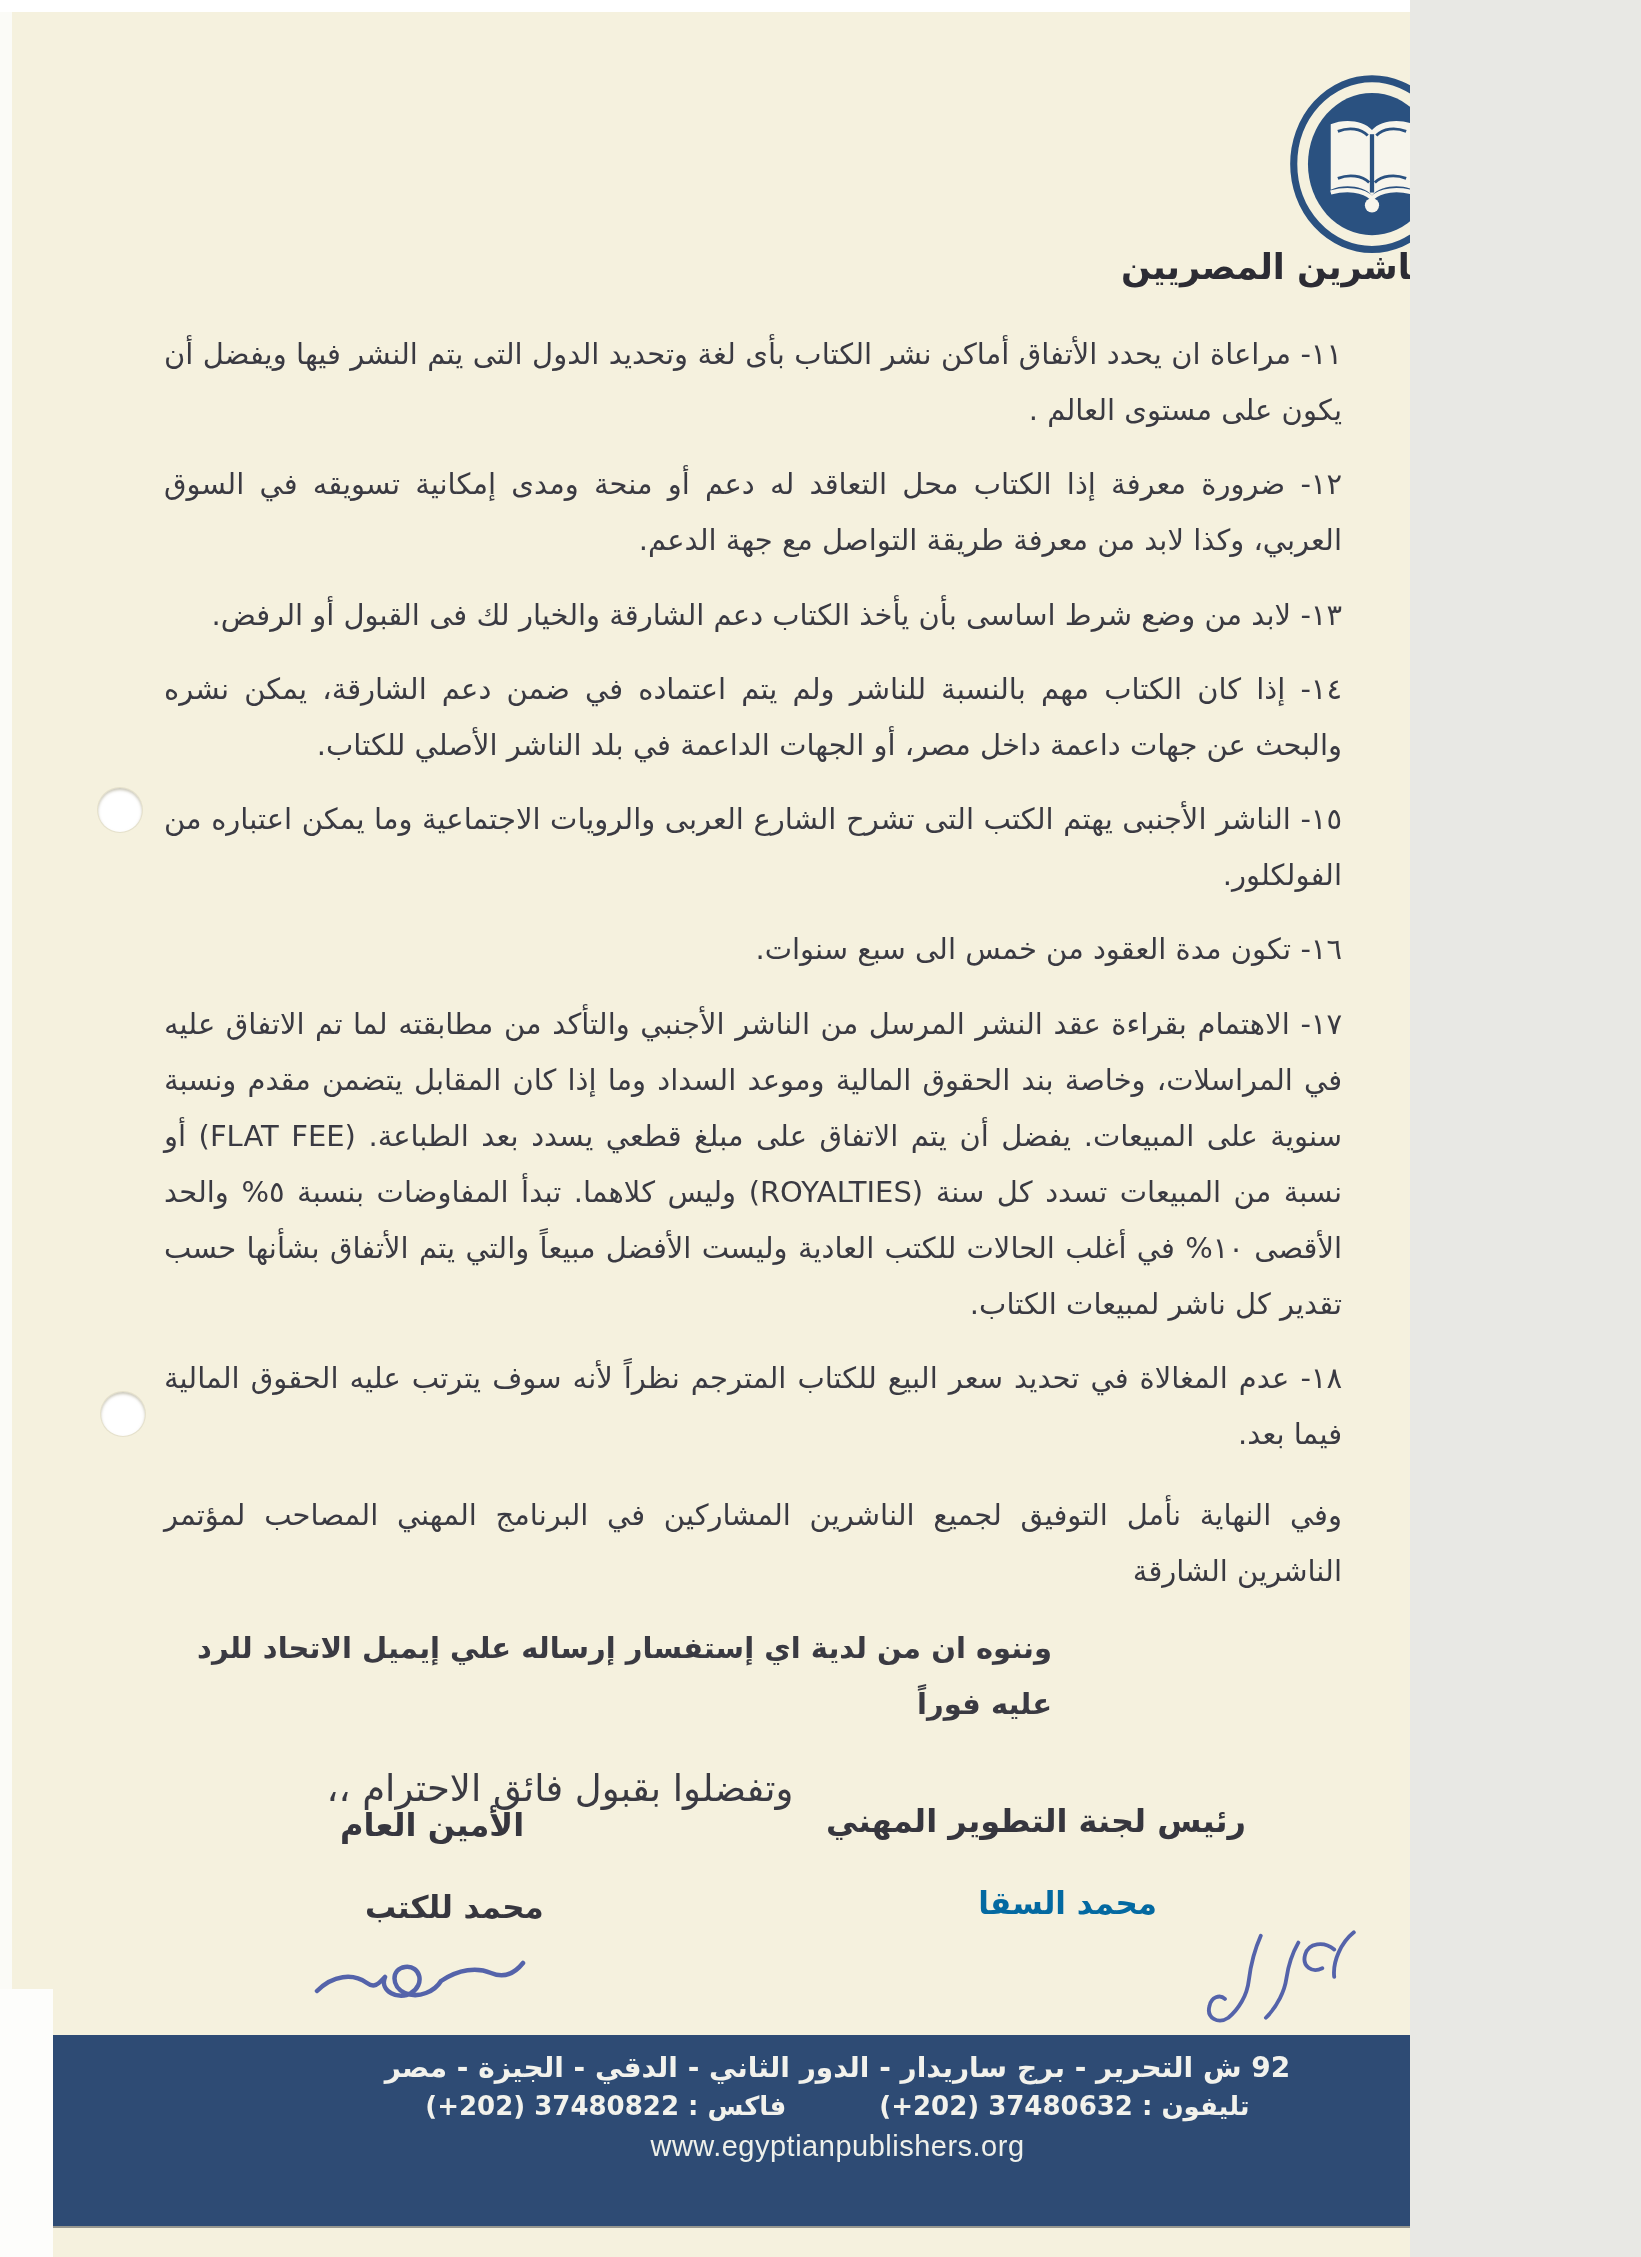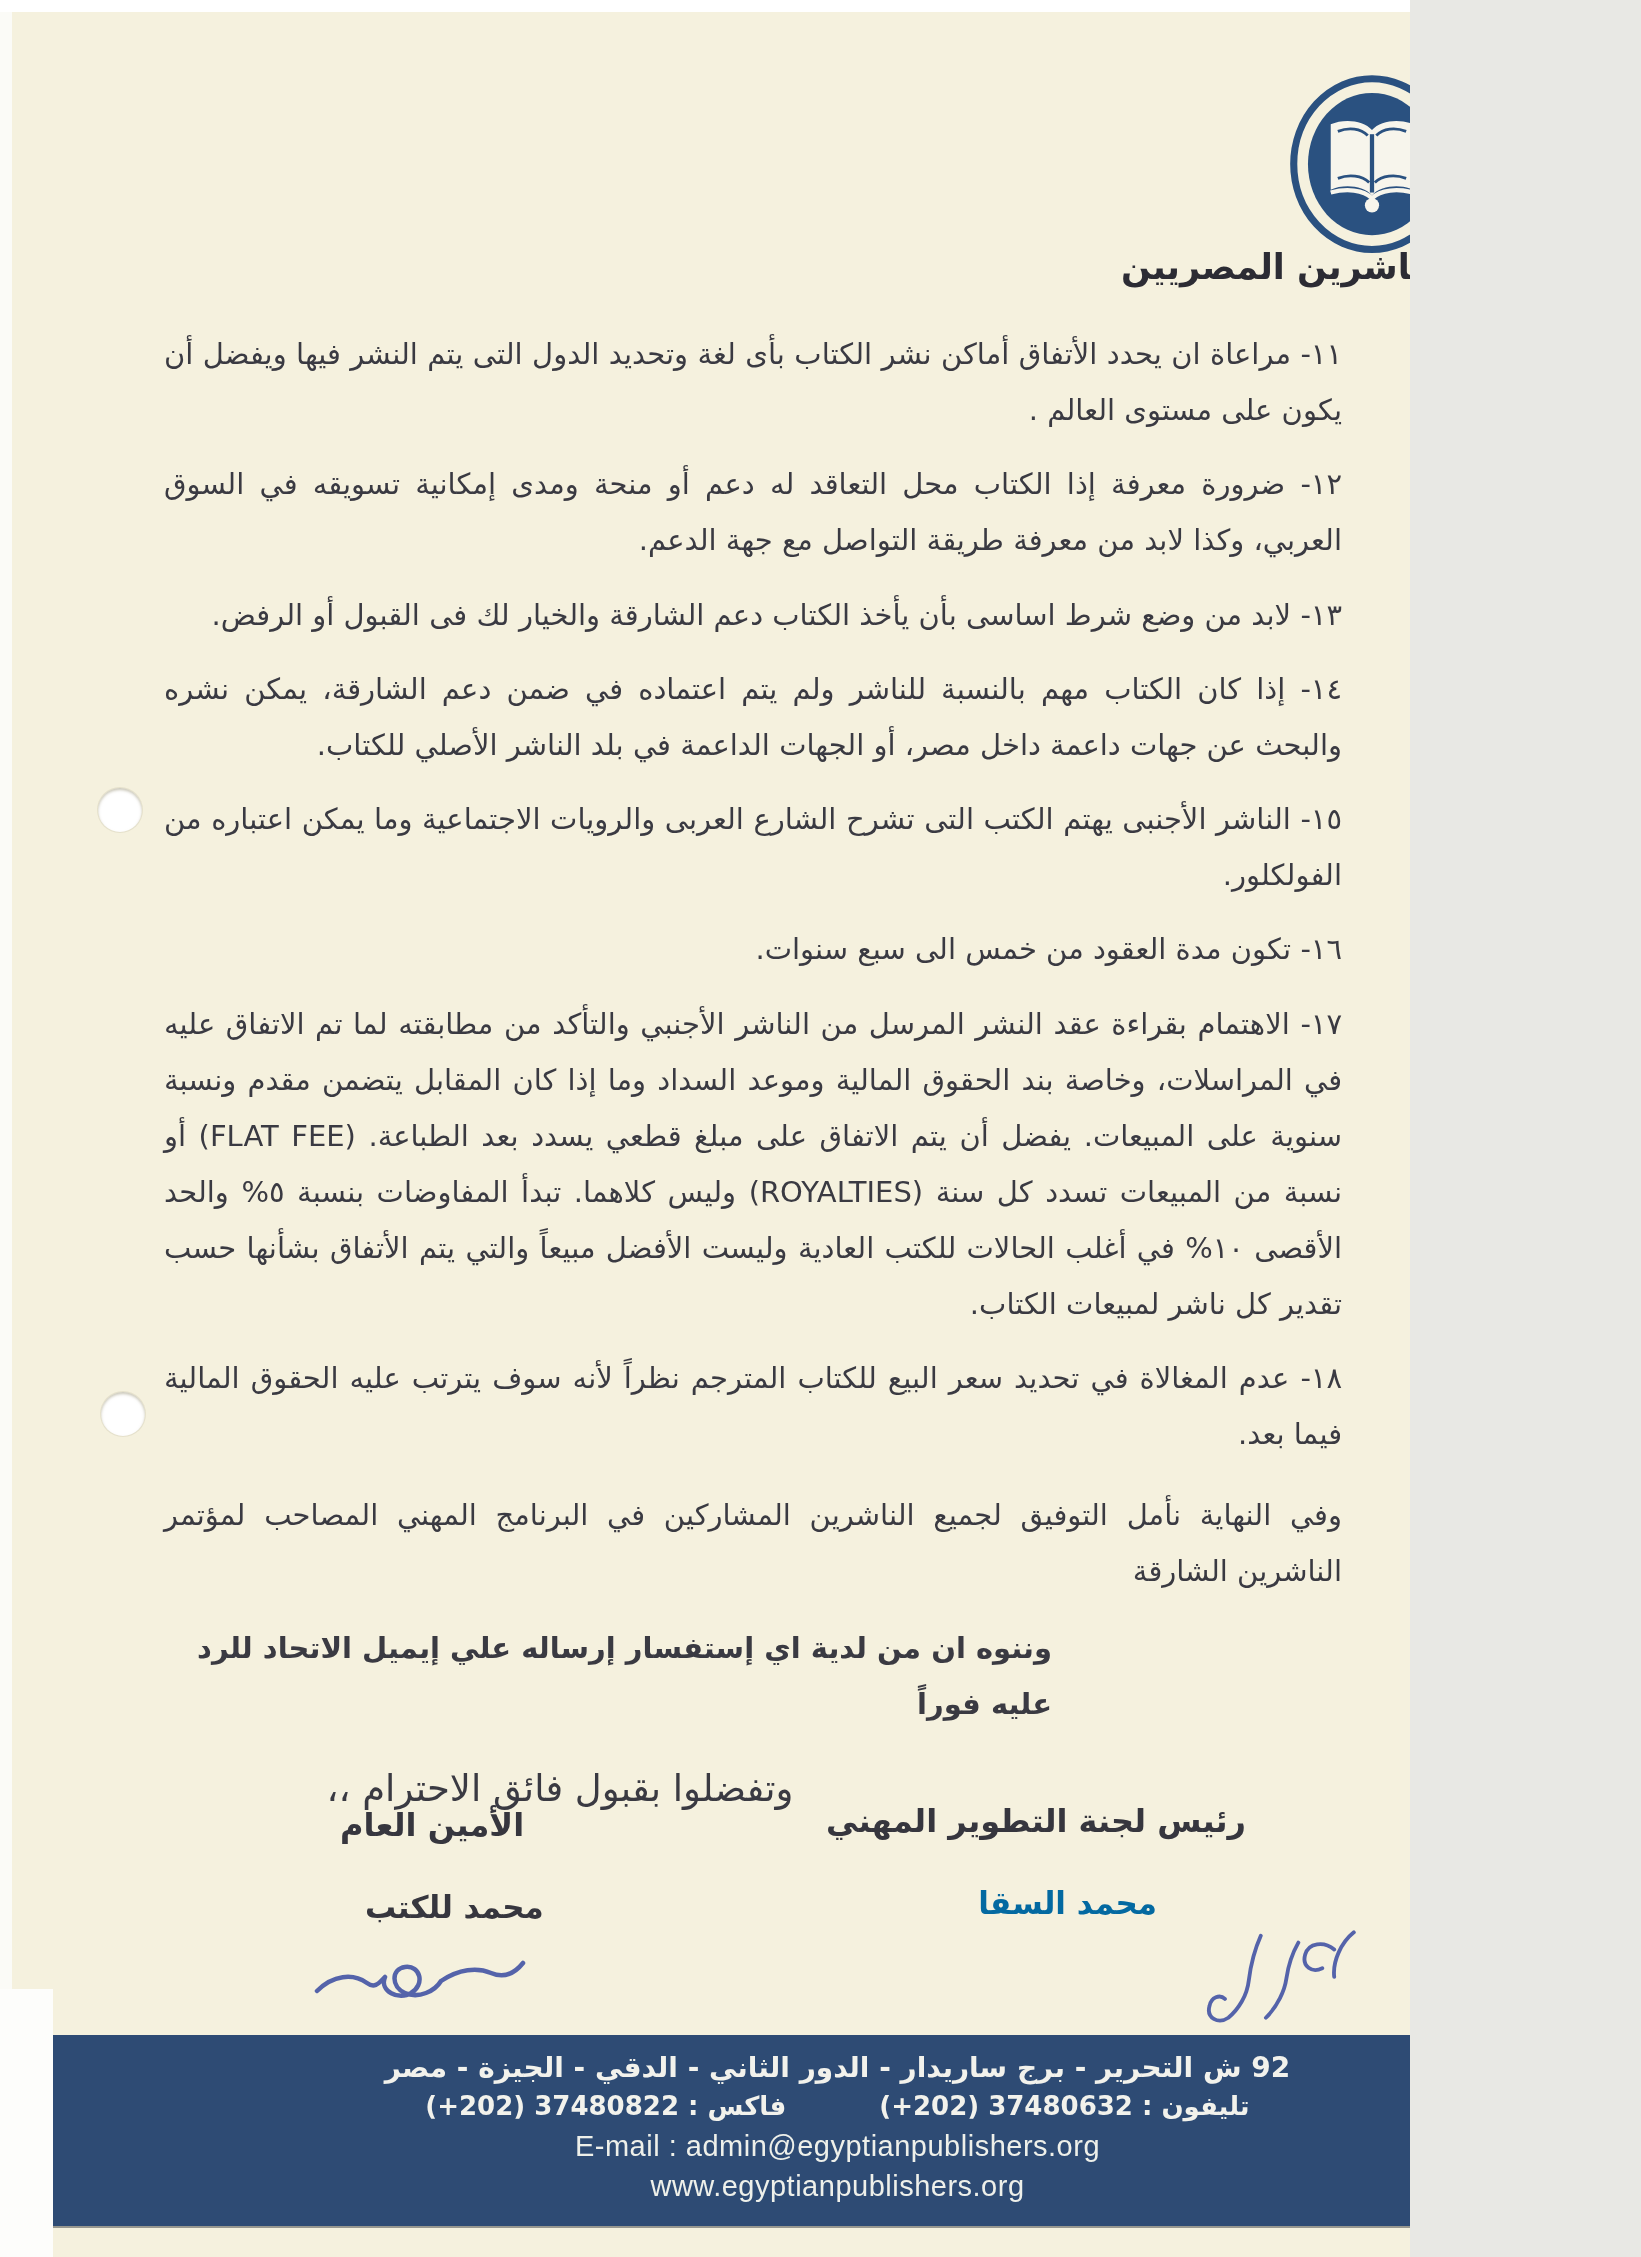--- a/index.html
+++ b/index.html
@@ -123,18 +123,17 @@
     <div class="footer-address">92 ش التحرير - برج ساريدار - الدور الثاني - الدقي - الجيزة - مصر</div>
     <div class="footer-phones">
       <span>تليفون :</span>
       <span dir="ltr">37480632</span>
       <span dir="ltr">(+202)</span>
       <span class="ff-gap"></span>
       <span>فاكس :</span>
       <span dir="ltr">37480822</span>
       <span dir="ltr">(+202)</span>
     </div>
-    <div class="footer-email">E-mail : admin@egyptianpublishers.org</div>
     <div class="footer-site">www.egyptianpublishers.org</div>
   </div>
 
 </div>
 
 
 </body></html>

